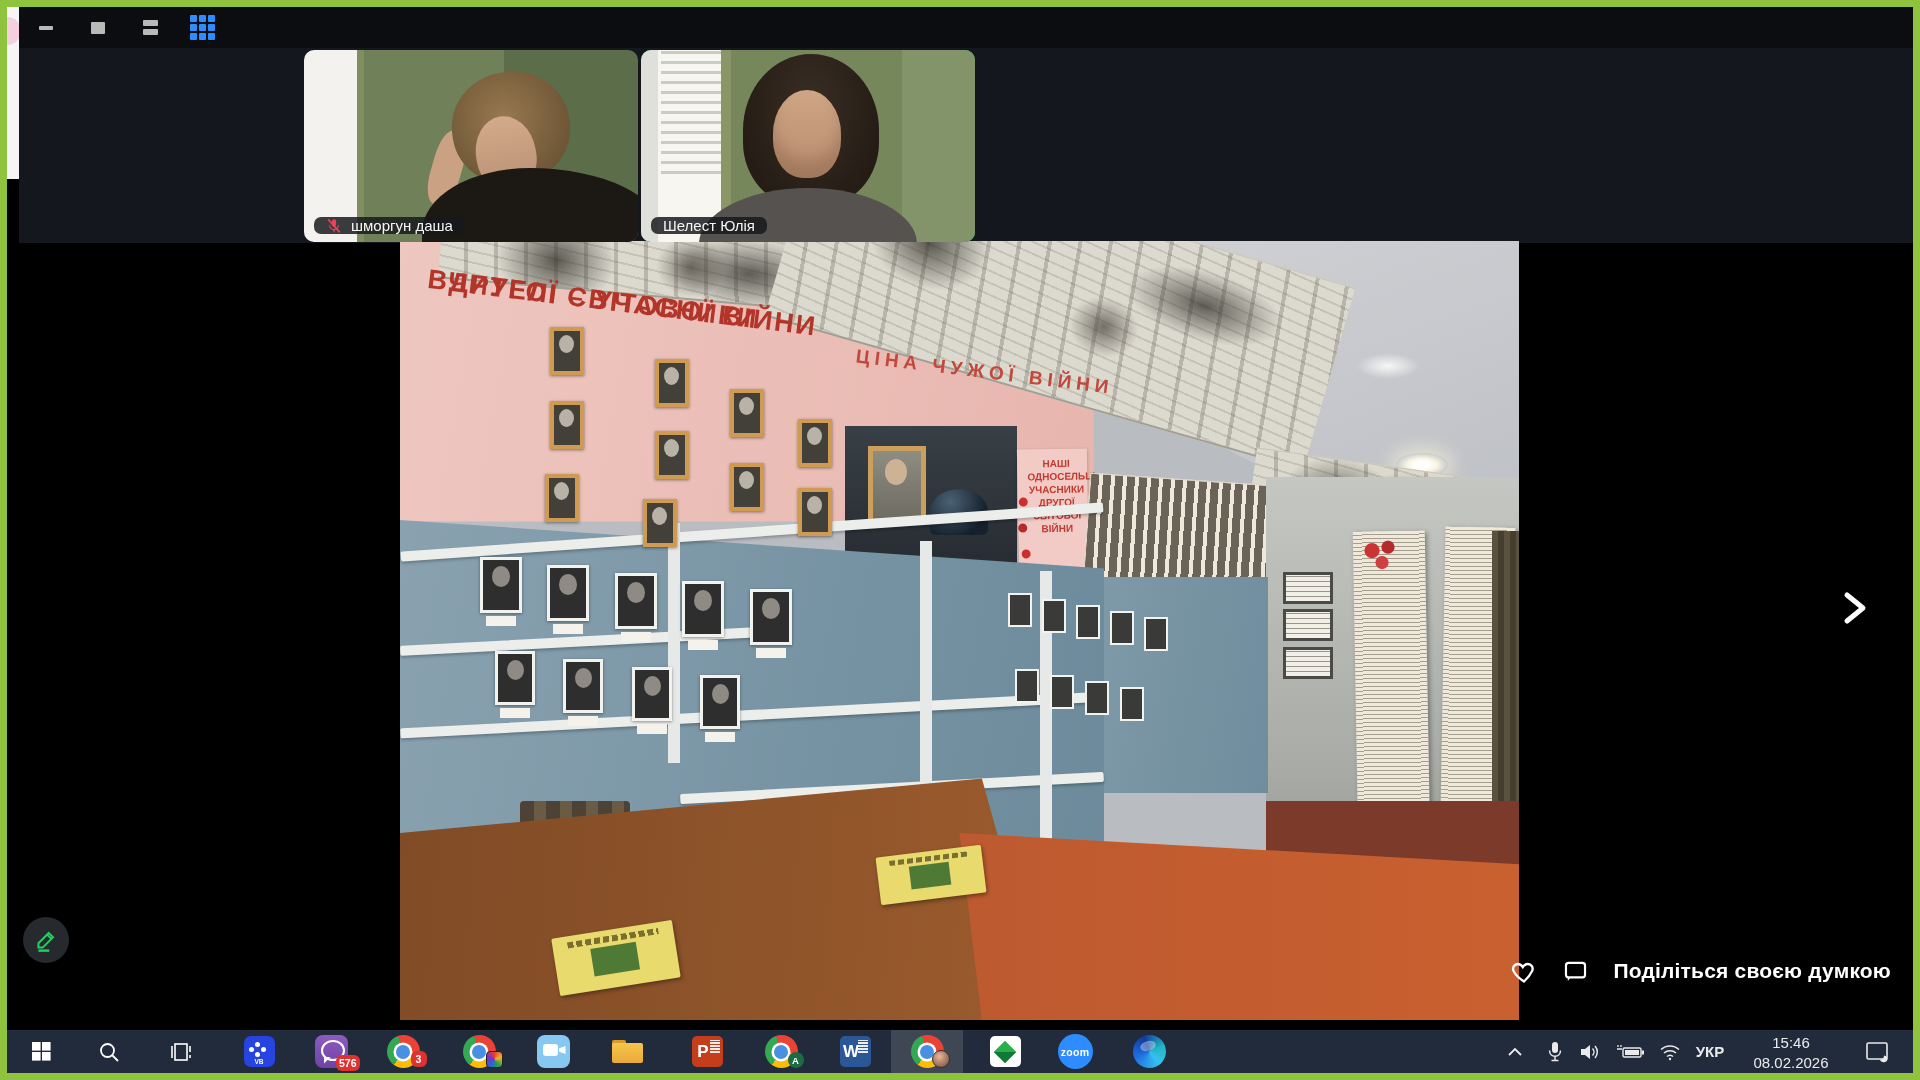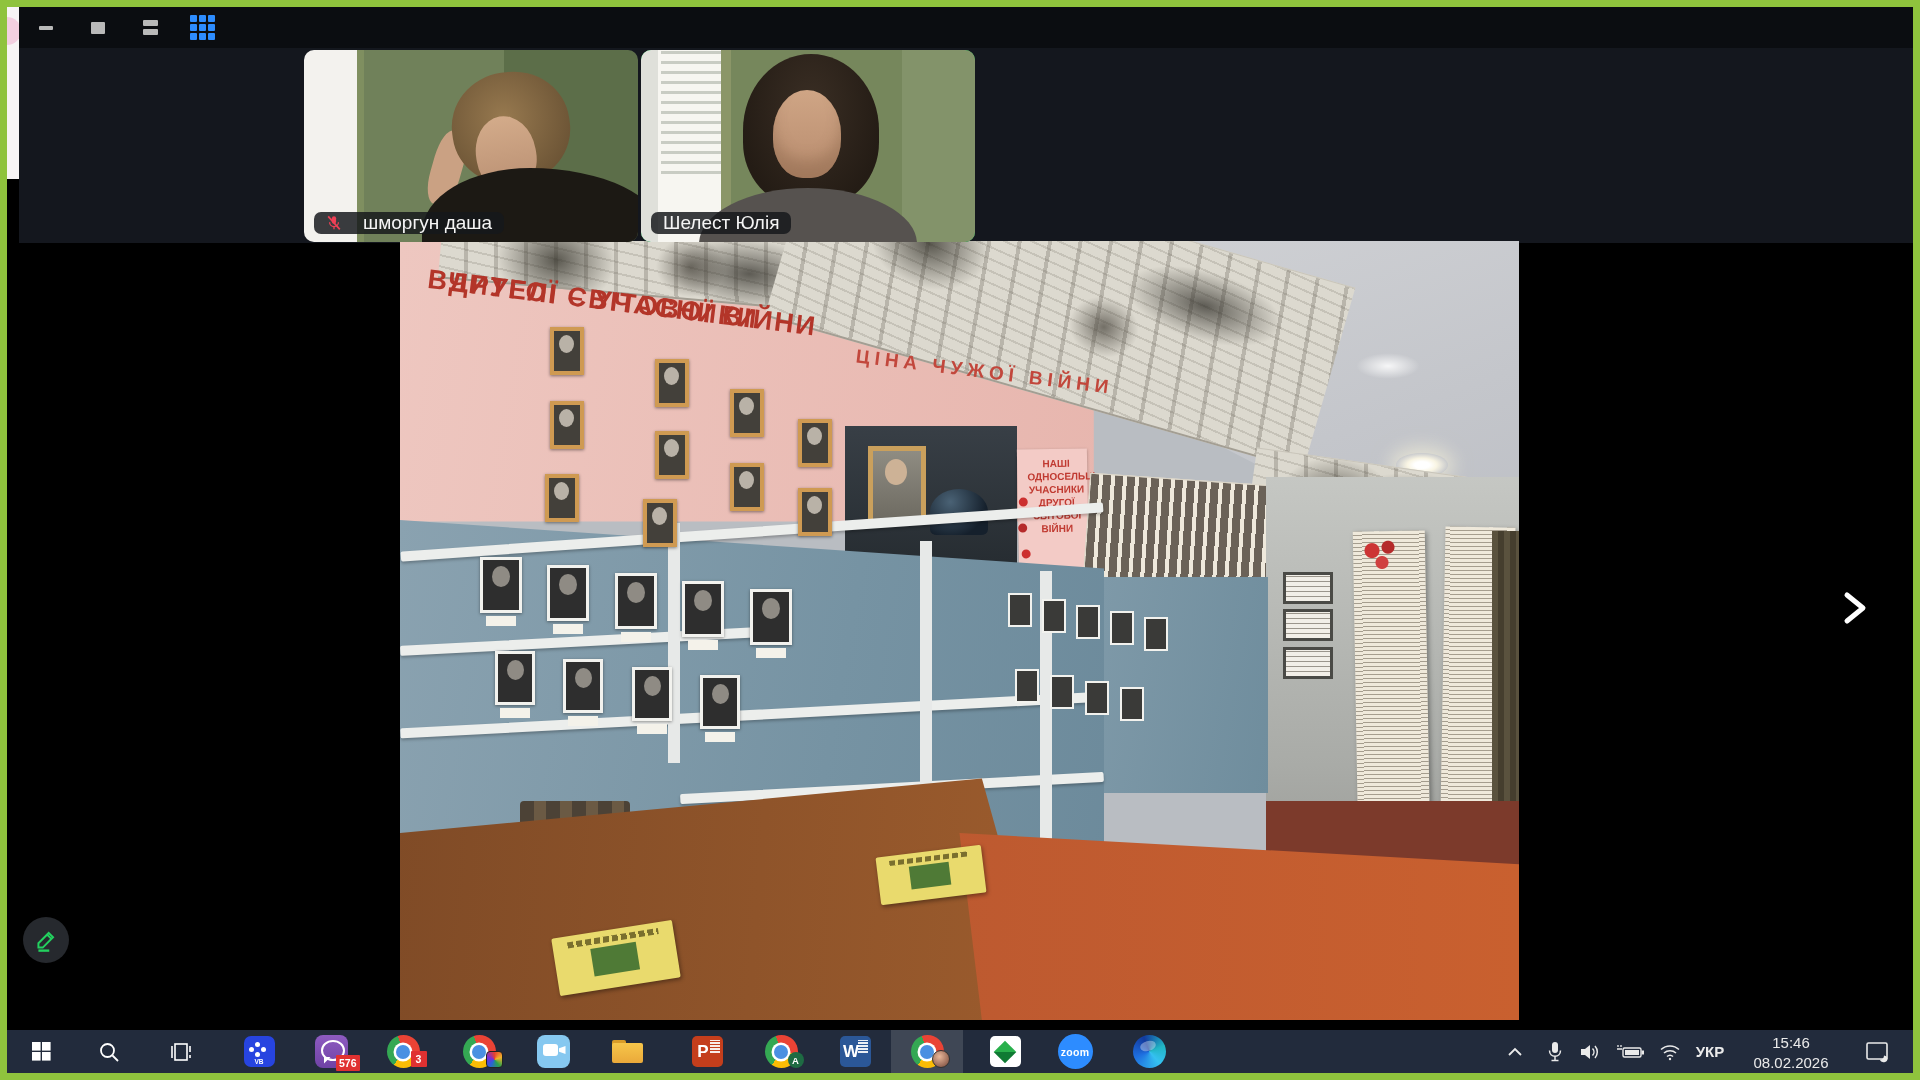--- a/index.html
+++ b/index.html
@@ -41,21 +41,21 @@
   .scene-1 .body{left:58px;right:58px;bottom:-16px;height:70px;background:#56524f;border-radius:50% 50% 0 0/80% 80% 0 0;}
   .scene-2 .cam{background:linear-gradient(180deg,#e3e1dd 0 30px,#f0efeb 30px 36px,#d8d5d0 36px);}
   .scene-2 .x1{right:0;top:0;width:40%;height:100%;background:linear-gradient(270deg,rgba(115,110,103,.35),transparent);}
   .scene-2 .hair{left:118px;top:26px;width:118px;height:182px;background:linear-gradient(180deg,#7b5c3e,#5d4128);border-radius:52% 52% 30% 30%;}
   .scene-2 .face{left:146px;top:46px;width:58px;height:74px;background:linear-gradient(180deg,#dab293,#c29b7d);border-radius:50% 50% 46% 46%;}
   .scene-2 .body{left:104px;width:150px;bottom:-14px;height:56px;background:#2a2733;border-radius:46% 46% 0 0;}
   .scene-3 .cam{background:#e8e2d6;background-image:repeating-linear-gradient(112deg,rgba(255,255,255,.55) 0 7px,rgba(205,196,180,.4) 7px 15px);}
   .scene-3 .x1{left:-40px;right:-20px;top:100px;height:170px;background:radial-gradient(ellipse at 50% 4%,#a8a199 0 62%,#8d867e 78%);border-radius:48% 52% 0 0/100% 100% 0 0;}
   .scene-3 .hair{right:-26px;bottom:-32px;width:134px;height:134px;background:#483526;border-radius:50%;}
   .scene-3 .face{right:86px;bottom:-12px;width:44px;height:74px;background:#cf9f7f;border-radius:50% 40% 40% 50%;transform:rotate(8deg);}
-  .pill{position:absolute;left:10px;bottom:8px;display:flex;align-items:center;gap:21px;background:rgba(22,24,28,.84);border-radius:7px;padding:0 12px;color:#f5f5f5;font-size:19px;white-space:nowrap;z-index:3;}
+  .pill{position:absolute;left:10px;bottom:8px;display:flex;align-items:center;gap:9px;background:rgba(22,24,28,.84);border-radius:7px;padding:0 12px;color:#f5f5f5;font-size:15px;white-space:nowrap;z-index:3;}
   .mic-off{width:16px;height:16px;flex:0 0 auto;}
 
   
   .stage{position:absolute;left:0;top:236px;right:0;bottom:43px;background:#000;}
   .annotate{position:absolute;left:16px;top:674px;width:46px;height:46px;border-radius:50%;background:#26292e;display:flex;align-items:center;justify-content:center;cursor:pointer;}
   .next-arrow{position:absolute;right:44px;top:346px;width:30px;height:38px;cursor:pointer;}
   .reactions{position:absolute;right:22px;bottom:46px;display:flex;align-items:center;gap:24px;color:#fff;cursor:pointer;}
   .reactions .prompt{font-size:21px;font-weight:600;letter-spacing:.2px;}
 
   
@@ -107,21 +107,21 @@
   .m-maroon{left:866px;top:560px;width:253px;height:160px;background:#7c3a2b;}
   .m-desk{left:0;top:0;width:100%;height:100%;clip-path:polygon(0 76%,52% 69%,58% 100%,0 100%);background:linear-gradient(95deg,#7e4a26,#a05e2e 70%);}
   .m-floor{left:0;top:0;width:100%;height:100%;clip-path:polygon(50% 76%,100% 80%,100% 100%,52% 100%);background:linear-gradient(90deg,#9c4526,#bc5930 45%,#c9602f);}
   .bk{background:#e9da6d;border-radius:2px;box-shadow:1px 2px 4px rgba(0,0,0,.4);}
   .bk::after{content:"";position:absolute;left:30%;top:28%;width:38%;height:48%;background:#4f7a36;}
   .bk::before{content:"";position:absolute;left:12%;top:10%;width:76%;height:10%;background:repeating-linear-gradient(90deg,#7a6f2e 0 6px,transparent 6px 9px);}
 
   
   .taskbar{position:absolute;left:0;right:0;bottom:0;height:43px;background:#222b3c;display:block;z-index:10;}
   .tb-ic{position:absolute;top:0;height:43px;display:flex;align-items:center;justify-content:center;cursor:pointer;}
-  .badge{position:absolute;right:-7px;bottom:1px;min-width:16px;height:16px;padding:0 3px;border-radius:1px;background:#e03131;color:#fff;font-size:10.5px;font-weight:bold;display:flex;align-items:center;justify-content:center;z-index:2;}
+  .badge{position:absolute;right:-7px;bottom:1px;min-width:16px;height:16px;padding:0 3px;border-radius:6px;background:#e03131;color:#fff;font-size:10.5px;font-weight:bold;display:flex;align-items:center;justify-content:center;z-index:2;}
   .chrome{position:relative;width:33px;height:33px;border-radius:50%;background:conic-gradient(from -20deg,#ea4335 0 120deg,#fbbc05 120deg 235deg,#34a853 235deg 360deg);}
   .chrome::before{content:"";position:absolute;left:50%;top:50%;transform:translate(-50%,-50%);width:19px;height:19px;border-radius:50%;background:#fff;}
   .chrome::after{content:"";position:absolute;left:50%;top:50%;transform:translate(-50%,-50%);width:14px;height:14px;border-radius:50%;background:#4a90e2;}
   .tile-active{position:absolute;left:884px;top:0;width:72px;height:43px;background:#3f4755;}
   .photo-badge{position:absolute;right:-6px;bottom:0;width:18px;height:18px;border-radius:50%;background:radial-gradient(circle at 40% 35%,#e9b79a,#8a5b4a 80%);border:1px solid #333;z-index:2;}
   .multi-badge{position:absolute;right:-7px;bottom:0;width:17px;height:17px;border-radius:4px;background:conic-gradient(#e4412f,#f2b32a,#2aa14b,#2a62d8,#7a2ad8,#e4412f);border:1px solid #222;z-index:2;}
   .a-badge{position:absolute;right:-6px;bottom:0;width:16px;height:16px;border-radius:50%;background:#1e6b43;color:#fff;font-size:9.5px;font-weight:bold;display:flex;align-items:center;justify-content:center;z-index:2;}
   .vb{width:31px;height:31px;border-radius:7px;background:#2744e0;position:relative;color:#fff;}
   .vb::before{content:"";position:absolute;left:11px;top:6px;width:5px;height:5px;background:#fff;border-radius:50%;box-shadow:-6px 5px 0 #fff,6px 5px 0 #fff,0 10px 0 #fff;}
   .vb span{position:absolute;left:0;right:0;bottom:2px;text-align:center;font-size:6.5px;font-weight:bold;}
@@ -328,20 +328,30 @@
             <line x1="5" y1="21.8" x2="15" y2="21.8" stroke-width="2.2"></line>
       </svg>
     </div>
 
     <div class="next-arrow">
       <svg width="30" height="38" viewBox="0 0 30 38">
         <polyline points="8,6 24,19 8,32" fill="none" stroke="#fff" stroke-width="5" stroke-linecap="round" stroke-linejoin="round"></polyline>
       </svg>
     </div>
 
+    <div class="reactions">
+      <svg width="28" height="26" viewBox="0 0 24 22">
+        <path d="M12 20S5 15.4 3 10.9C1.8 8.1 3.7 5 6.8 5c2 0 3.2 1.1 4.2 2.6C12 6.1 13.3 5 15.3 5c3.1 0 4.9 3.1 3.7 5.9C17 15.4 12 20 12 20z" fill="none" stroke="#fff" stroke-width="2"></path>
+      </svg>
+      <svg width="27" height="26" viewBox="0 0 24 24">
+        <rect x="3.2" y="4.5" width="17.6" height="13.4" rx="2.4" fill="none" stroke="#fff" stroke-width="2"></rect>
+        <path d="M7.5 17.9l-2.6 3.4v-3.4z" fill="#fff"></path>
+      </svg>
+      <span class="prompt">Поділіться своєю думкою</span>
+    </div>
   </div>
 
   <div class="taskbar">
     <div class="tile-active"></div>
 
     <div class="tb-ic" style="left:12px;width:44px;">
       <svg width="19" height="19" viewBox="0 0 19 19">
         <rect x="0" y="0" width="8.6" height="8.6" fill="#fff"></rect>
             <rect x="10" y="0" width="8.6" height="8.6" fill="#fff"></rect>
         <rect x="0" y="10" width="8.6" height="8.6" fill="#fff"></rect>

